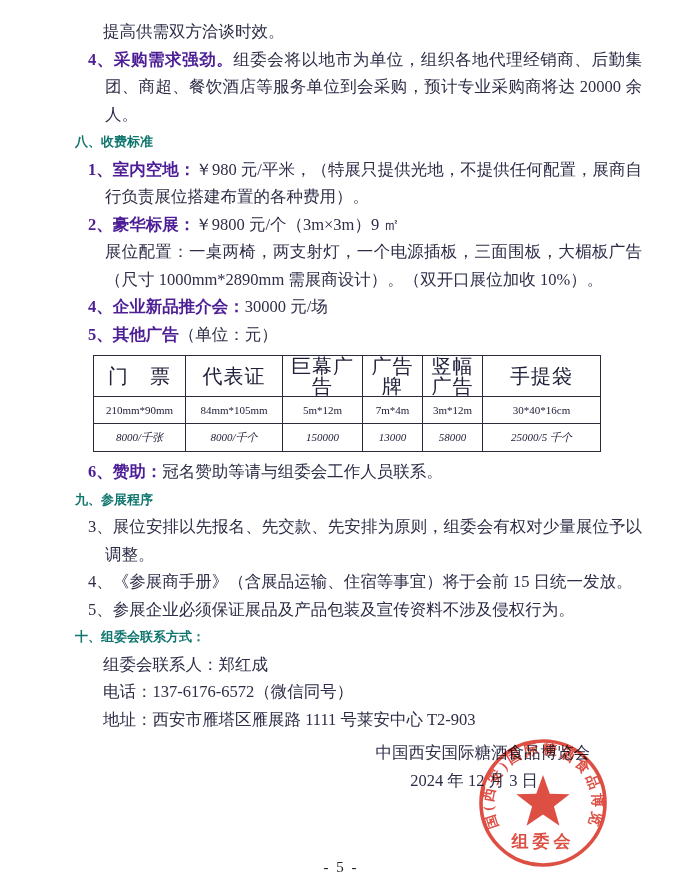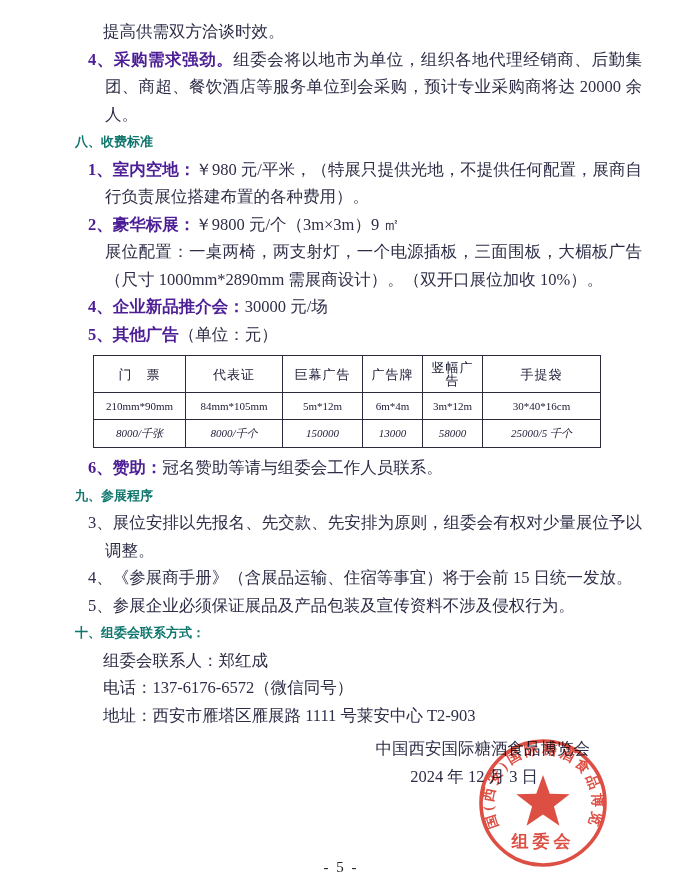--- a/index.html
+++ b/index.html
@@ -22,21 +22,21 @@
   .ind2   { padding-left:28px; }                       
 
   table.price {
     border-collapse:collapse; margin:7px 0 6px 18px;
     text-align:center; color:#20203a;
   }
   table.price td {
     border:1.6px solid #2a2a3d; padding:0 4px;
     font-size:11px; line-height:1;
   }
-  table.price tr.hdr td { height:36px; font-size:13px; letter-spacing:1px; }
+  table.price tr.hdr td { height:36px; font-size:20px; letter-spacing:1px; }
   table.price tr.dim td { height:26px; font-family:"Liberation Serif","DejaVu Serif",serif; }
   table.price tr.prc td { height:27px;font-style:italic; }
 
   .sig-block { margin-top:6px; }
   .sig-org  { text-align:right; padding-right:52px; }
   .sig-date { text-align:right; padding-right:104px; }
 
   .stamp {
     position:absolute; left:476px; top:736px; width:134px; height:134px;
     opacity:0.88; mix-blend-mode:multiply; pointer-events:none;
@@ -83,21 +83,21 @@
         <td>代表证</td>
         <td>巨幕广告</td>
         <td>广告牌</td>
         <td>竖幅广告</td>
         <td>手提袋</td>
       </tr>
       <tr class="dim">
         <td>210mm*90mm</td>
         <td>84mm*105mm</td>
         <td>5m*12m</td>
-        <td>6m*4m</td>
+        <td>7m*4m</td>
         <td>3m*12m</td>
         <td>30*40*16cm</td>
       </tr>
       <tr class="prc">
         <td>8000/千张</td>
         <td>8000/千个</td>
         <td>150000</td>
         <td>13000</td>
         <td>58000</td>
         <td>25000/5 千个</td>

